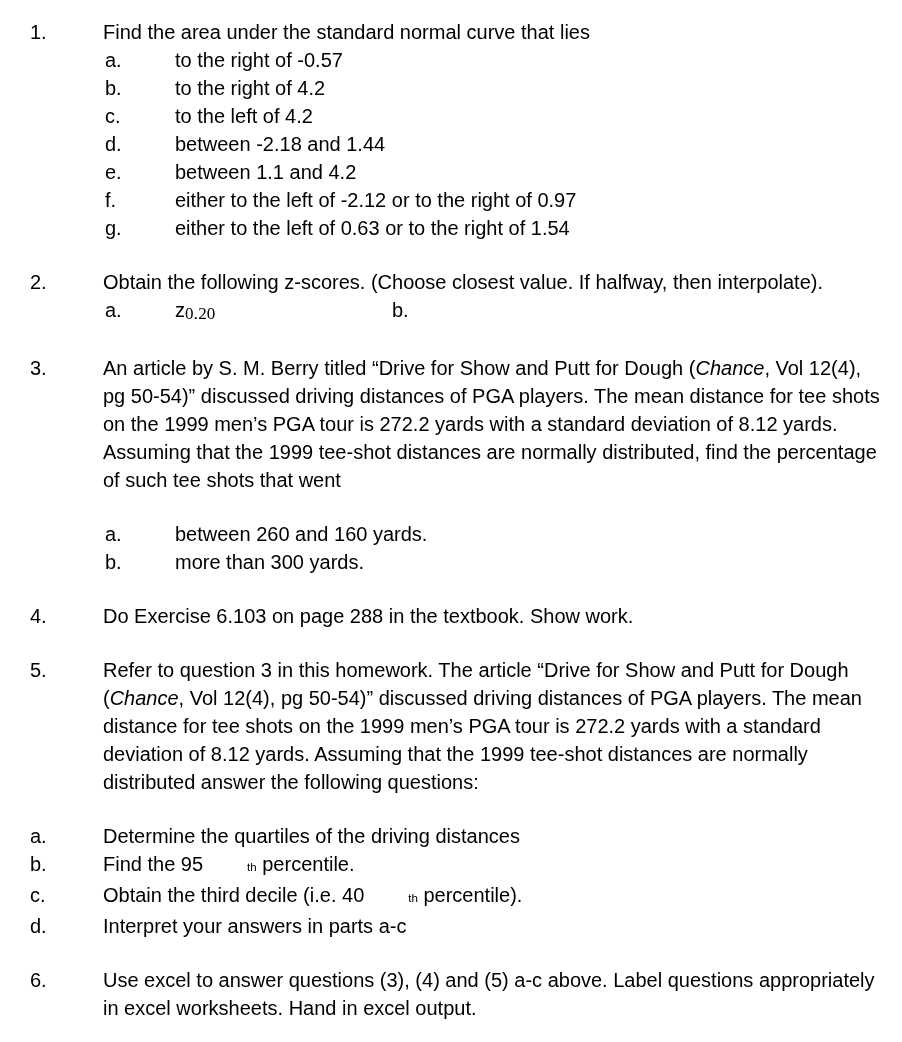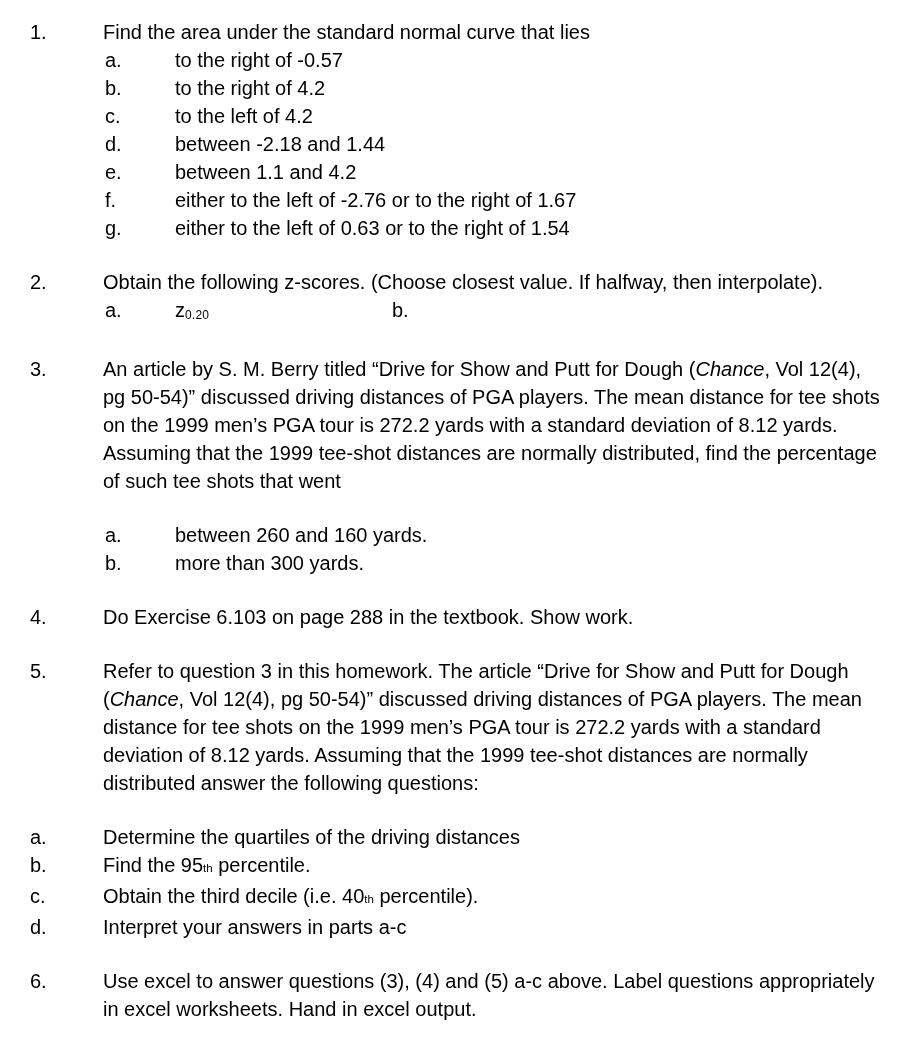--- a/index.html
+++ b/index.html
@@ -47,27 +47,29 @@
     margin-top: 26px;
   }
   .flush-list {
     margin-top: 26px;
     margin-bottom: 26px;
   }
   .z-item {
     flex: 0 0 215px;
   }
   .z-sub {
-    font-size: 12px;
+    font-size: 17px;
     vertical-align: -2px;
     letter-spacing: 0.2px;
+    font-family: Liberation Serif, serif;
   }
   .ord {
     font-size: 11.5px;
     vertical-align: 0px;
+    margin-left: 44px;
   }
   .it {
     font-style: italic;
   }
 </style>
 </head>
 <body>
 
 <div class="doc">
 
@@ -94,21 +96,21 @@
         <div class="row sub-row">
           <span class="col-letter">d.</span>
           <span class="q-body">between -2.18 and 1.44</span>
         </div>
         <div class="row sub-row">
           <span class="col-letter">e.</span>
           <span class="q-body">between 1.1 and 4.2</span>
         </div>
         <div class="row sub-row">
           <span class="col-letter">f.</span>
-          <span class="q-body">either to the left of -2.76 or to the right of 1.67</span>
+          <span class="q-body">either to the left of -2.12 or to the right of 0.97</span>
         </div>
         <div class="row sub-row">
           <span class="col-letter">g.</span>
           <span class="q-body">either to the left of 0.63 or to the right of 1.54</span>
         </div>
       </div>
     </div>
   </div>
 
   <div class="q">

